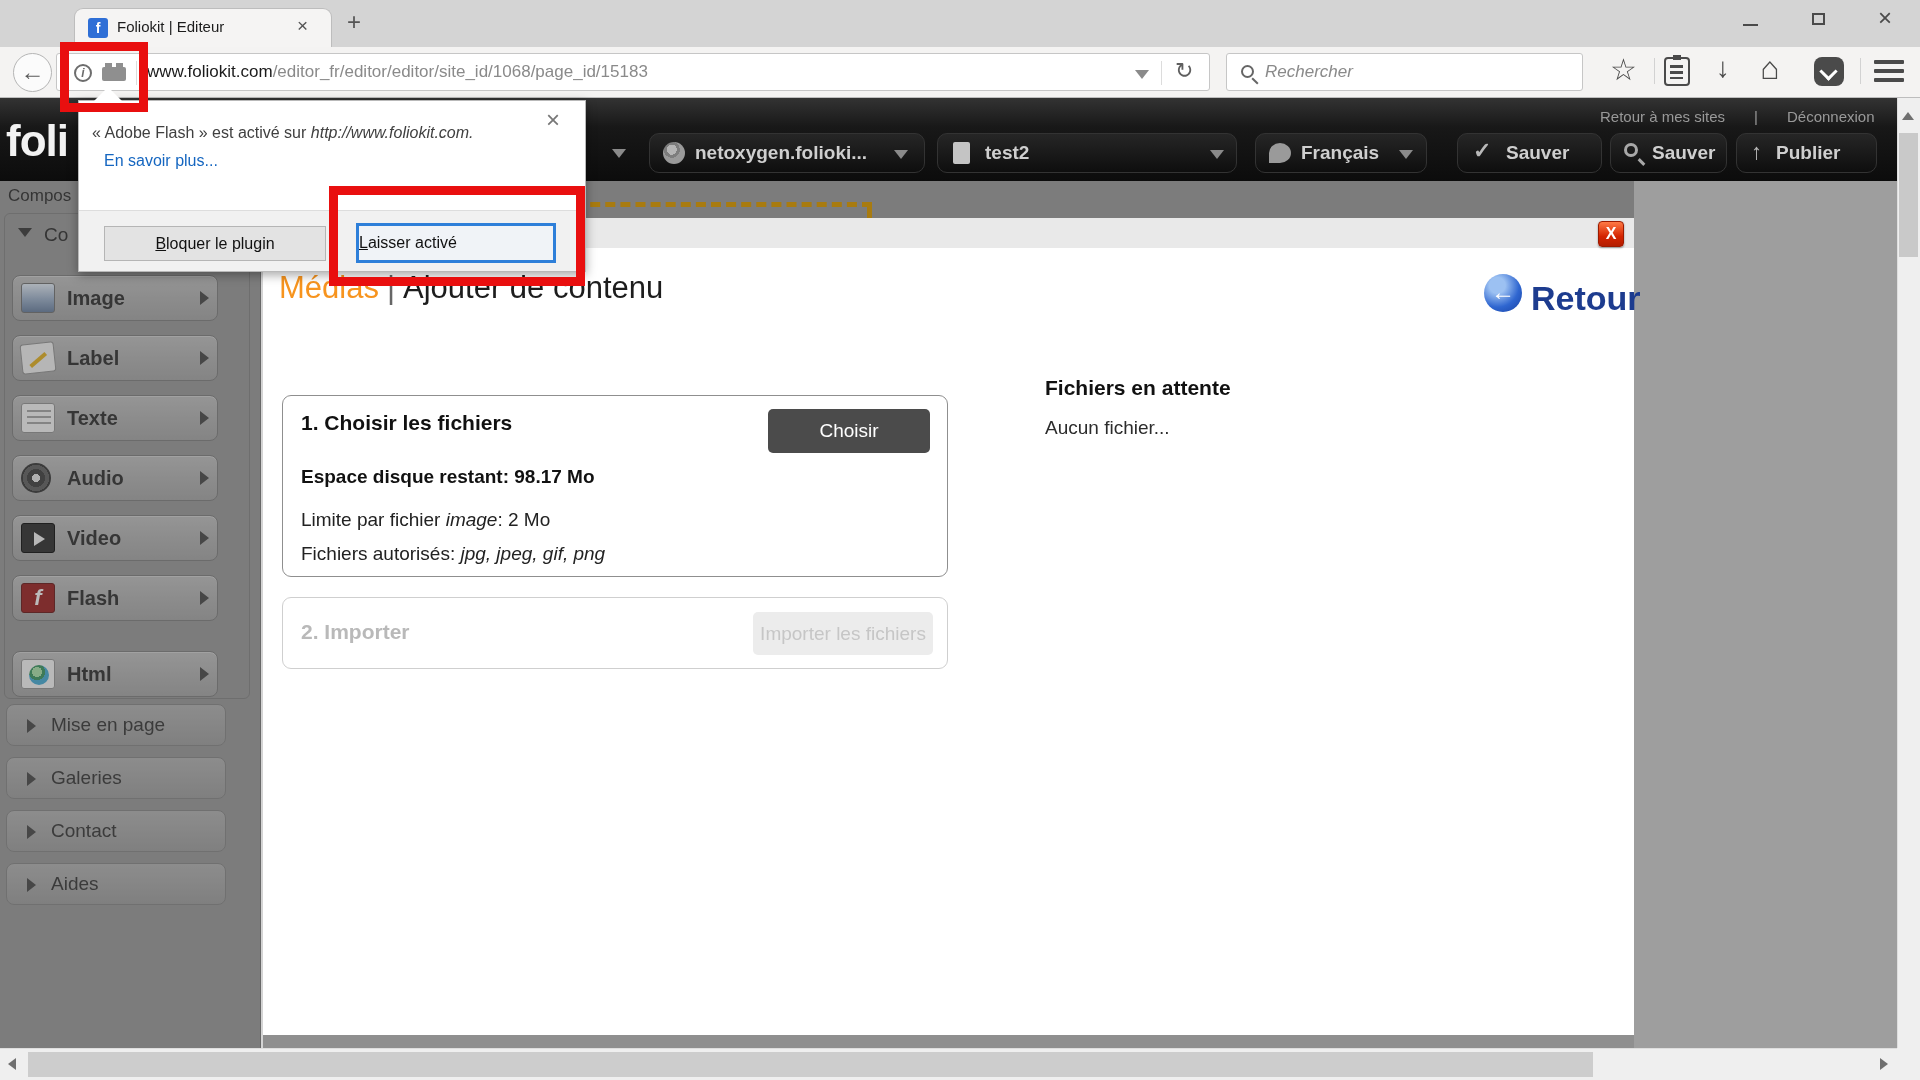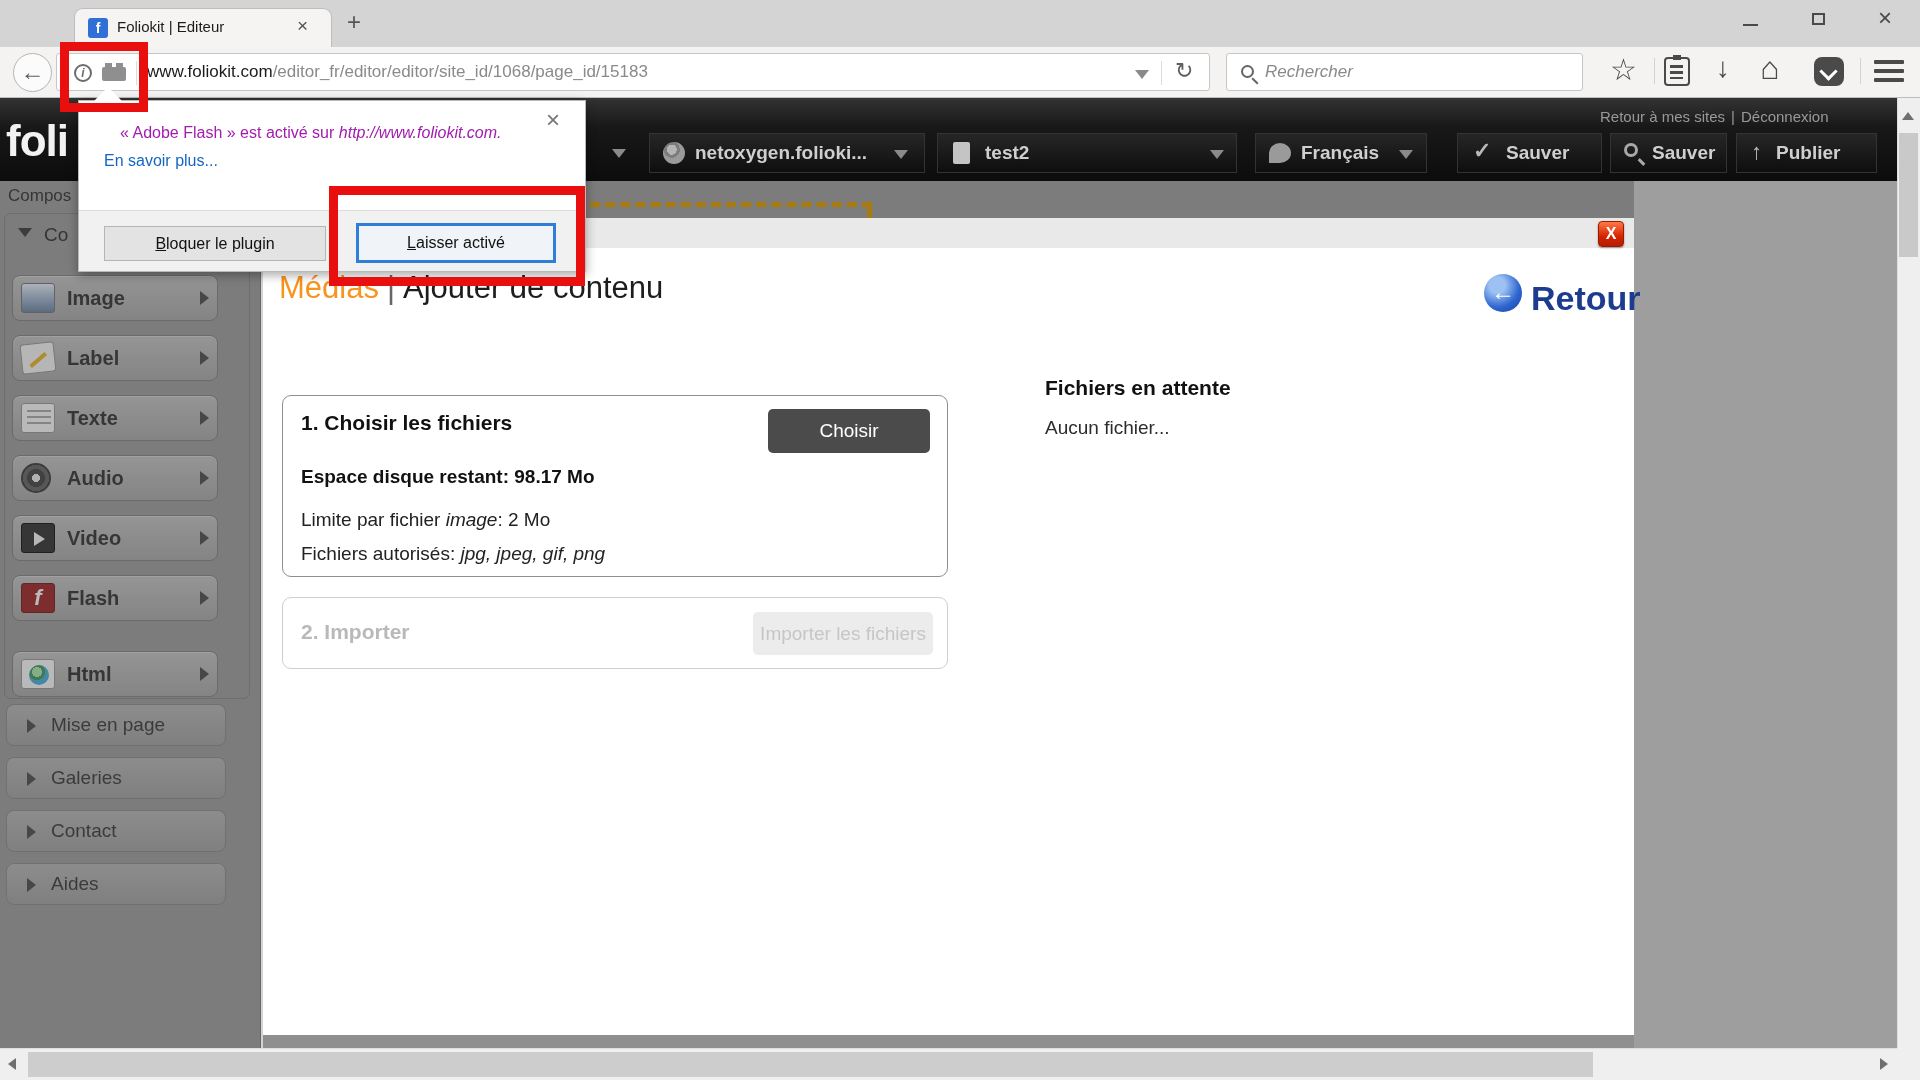--- a/index.html
+++ b/index.html
@@ -52,22 +52,22 @@
   .pocket { left:1814px; top:57px; width:30px; height:29px; background:#4a4a4a; border-radius:8px; }
   .pocket::after { content:""; position:absolute; left:8px; top:8px; width:10px; height:10px;
                    border-left:3px solid #fff; border-bottom:3px solid #fff; transform:rotate(-45deg); }
   .burger { left:1874px; top:60px; width:30px; }
   .burger div { width:30px; height:4px; background:#4a4a4a; margin-bottom:5px; border-radius:1px; }
 
   
   .etoolbar { left:0; top:98px; width:1897px; height:83px;
               background:linear-gradient(180deg,#333 0,#181818 35%,#0c0c0c 100%); }
   .logo { left:6px; top:116px; font-size:44px; font-weight:bold; color:#f2f2f2; letter-spacing:-1px; }
-  .toplinks { left:1600px; top:108px; font-size:15px; color:#999; display:flex; gap:6px; }
-  .dseg { height:40px; top:133px; background:linear-gradient(#262626,#0e0e0e); border:1px solid #333; border-radius:0; }
+  .toplinks { left:1600px; top:108px; font-size:15px; color:#999; display:flex; gap:29px; }
+  .dseg { height:40px; top:133px; background:linear-gradient(#262626,#0e0e0e); border:1px solid #333; border-radius:10px; }
   .dseg-txt { font-size:19px; font-weight:bold; color:#cfcfcf; }
   .tri-d { width:0; height:0; border-left:7px solid transparent; border-right:7px solid transparent; border-top:9px solid #8a8a8a; }
   .tri-r { width:0; height:0; border-top:7px solid transparent; border-bottom:7px solid transparent; border-left:9px solid #3c3c3c; }
   .globe { width:22px; height:22px; border-radius:50%;
            background:radial-gradient(circle at 40% 35%, #b5b5b5 0 5px, #7d7d7d 5px 8px, #9a9a9a 8px); }
   .pageic { width:17px; height:22px; background:#c4c4c4; border-radius:2px; }
   .bubble { width:22px; height:20px; background:#9a9a9a; border-radius:50% 50% 50% 0; }
   .etb-ic { color:#b8b8b8; font-size:22px; font-weight:bold; }
   .magw { width:14px; height:14px; border:3px solid #a8a8a8; border-radius:50%; }
   .magw::after { content:""; position:absolute; width:3px; height:8px; background:#a8a8a8; left:13px; top:12px; transform:rotate(-45deg); }
@@ -145,27 +145,27 @@
   .hscroll { left:0; top:1048px; width:1920px; height:32px; background:#efefef; border-top:1px solid #dedede; z-index:30; }
   .hthumb { left:28px; top:1052px; width:1565px; height:25px; background:#cdcdcd; z-index:31; }
   .corner { left:1897px; top:1048px; width:23px; height:32px; background:#efefef; z-index:32; }
 
   
   .popup { left:78px; top:100px; width:508px; height:172px; background:#fff; border:1px solid #b9b9b9;
            box-shadow:0 3px 10px rgba(0,0,0,.35); z-index:500; }
   .popup-arrow { left:94px; top:87px; width:0; height:0; z-index:501;
                  border-left:14px solid transparent; border-right:14px solid transparent; border-bottom:14px solid #fff; }
   .popup-close { left:546px; top:106px; font-size:24px; color:#777; z-index:501; }
-  .popup-msg { left:120px; top:124px; font-size:16px; color:#a21caf; z-index:501; white-space:nowrap; }
+  .popup-msg { left:92px; top:124px; font-size:16px; color:#404040; z-index:501; white-space:nowrap; }
   .popup-link { left:104px; top:152px; font-size:16px; color:#1566c0; z-index:501; }
   .popup-footer { left:79px; top:210px; width:506px; height:61px; background:#f1f1f1; border-top:1px solid #ddd; z-index:501; }
   .btn-block { left:104px; top:226px; width:222px; height:35px; background:#e3e3e3; border:1px solid #b5b5b5;
                font-size:16px; color:#111; text-align:center; line-height:33px; z-index:502; }
   .btn-allow { left:356px; top:223px; width:200px; height:40px; background:#f0f3f7; border:3px solid #2e7fd9;
-               font-size:16px; color:#111; text-align:center; line-height:34px; z-index:502; }
+               font-size:16px; color:#111; text-align:left; line-height:34px; z-index:502; }
   .ul { text-decoration:underline; }
 
   
   .redbox { border:9px solid #e90f0f; z-index:600; pointer-events:none; }
   .redbox1 { left:60px; top:42px; width:88px; height:70px; }
   .redbox2 { left:329px; top:186px; width:256px; height:100px; }
 </style>
 </head>
 <body>
 

